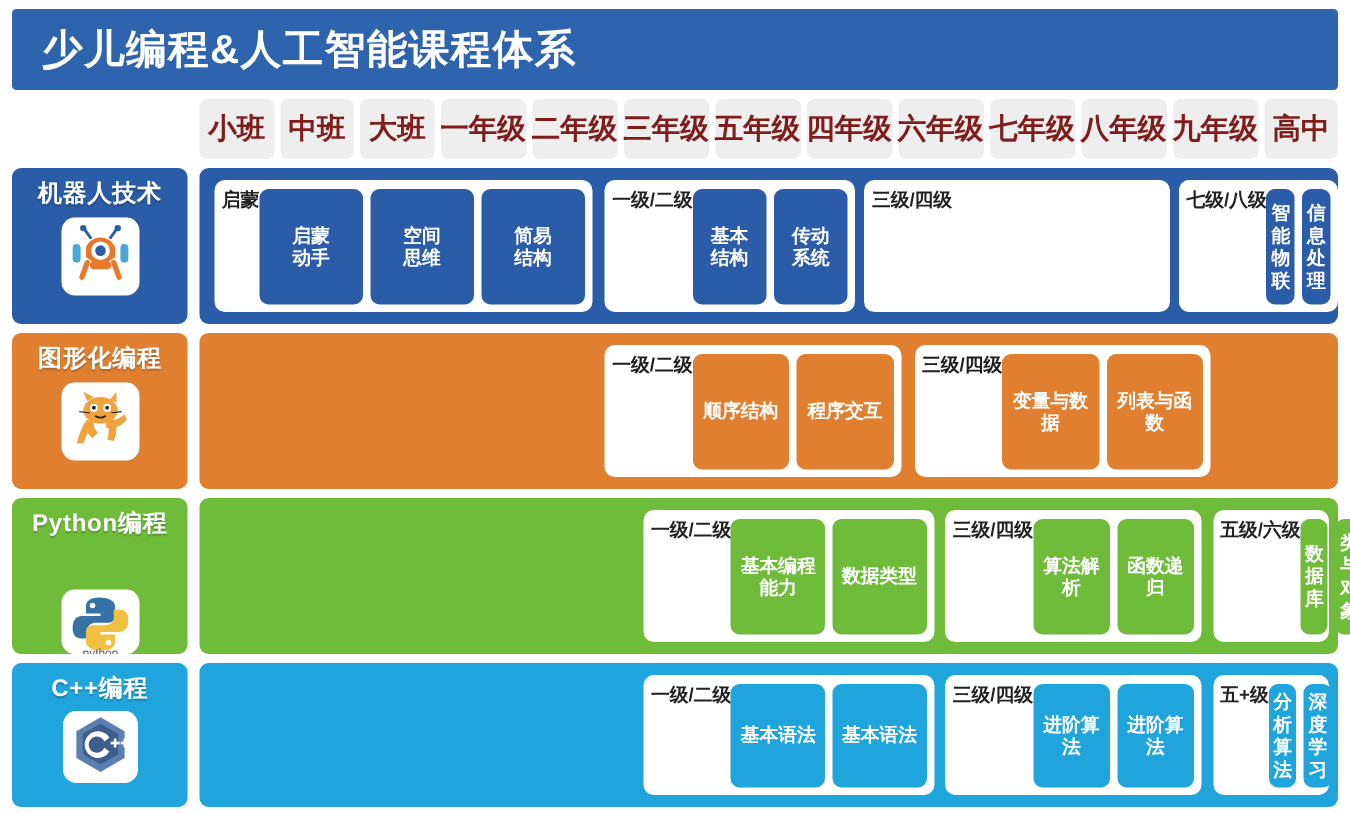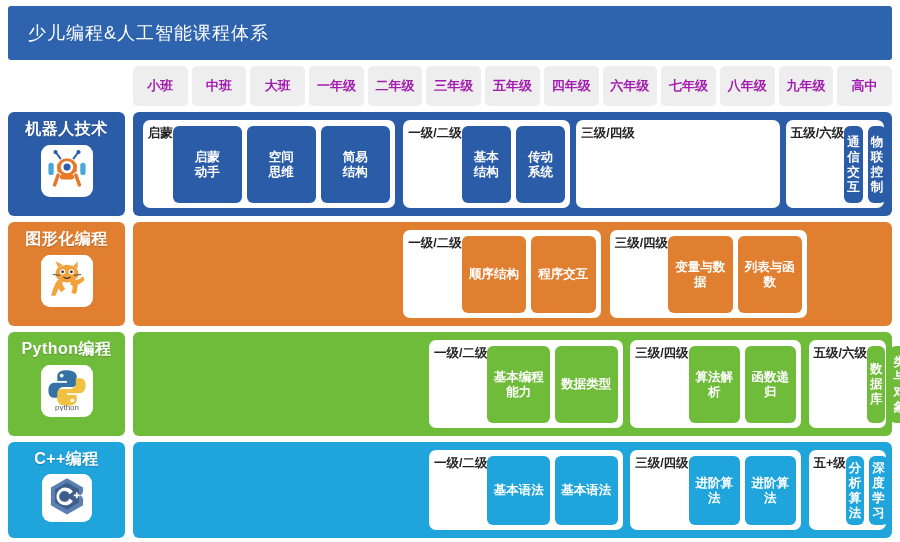--- a/index.html
+++ b/index.html
@@ -19,42 +19,42 @@
   .header-bar {
     position: absolute;
     left: 8px; top: 6px;
     width: 884px; height: 54px;
     background: #2e63ad;
     border-radius: 3px;
     display: flex; align-items: center;
   }
   .header-title {
     color: #ffffff;
-    font-size: 18px;
-    font-weight: normal;
+    font-size: 27px;
+    font-weight: bold;
     letter-spacing: 1px;
     padding-left: 20px;
     white-space: nowrap;
   }
 
   
   .grade-strip {
     position: absolute;
     left: 133px; top: 66px;
     width: 759px; height: 40px;
     display: flex;
     gap: 4px;
   }
   .grade-chip {
     flex: 1 1 0;
     background: #eeeeee;
     border-radius: 5px;
     display: flex; align-items: center; justify-content: center;
-    color: #a21caf;
-    font-size: 13px;
+    color: #7f1d1d;
+    font-size: 19px;
     font-weight: bold;
     white-space: nowrap;
   }
 
   
   .row {
     position: absolute;
     left: 8px;
     width: 884px;
     display: flex;
@@ -135,21 +135,21 @@
     line-height: 15px;
     padding: 2px 3px;
     white-space: pre-line;
   }
 
   
   .t-robot .row-label, .t-robot .row-track { background: #2b5ca8; }
   .t-robot .item { background: #2b5ca8; }
   .t-scratch .row-label, .t-scratch .row-track { background: #e07f30; }
   .t-scratch .item { background: #e07f30; }
-  .t-python .row-label, .t-python .row-track { background: #6fbb3a; }
+  .t-python .row-label, .t-python .row-track { background: #6fbb3a; gap: 28px; }
   .t-python .item { background: #6fbb3a; }
   .t-cpp .row-label, .t-cpp .row-track { background: #1fa4dc; }
   .t-cpp .item { background: #1fa4dc; }
 
   .t-scratch .group-title { color: #1d1d1d; }
 </style>
 </head>
 <body>
 
 <div class="canvas">
@@ -356,14 +356,27 @@
         <div class="group-items">
           <div class="item">分析
 算法</div>
           <div class="item">深度
 学习</div>
         </div>
       </div>
     </div>
   </div>
 
+  <div style="position:absolute; left:8px; top:112px; width:884px; height:104px; pointer-events:none;">
+    <div class="t-robot" style="position:absolute; left:778px; top:8px; width:106px; bottom:8px; pointer-events:auto;">
+      <div class="group" style="position:absolute; left:0; top:0; right:0; bottom:0;">
+        <div class="group-title">七级/八级</div>
+        <div class="group-items">
+          <div class="item" style="background:#2b5ca8;">智能
+物联</div>
+          <div class="item" style="background:#2b5ca8;">信息
+处理</div>
+        </div>
+      </div>
+    </div>
+  </div>
 
 </div>
 
 </body></html>

